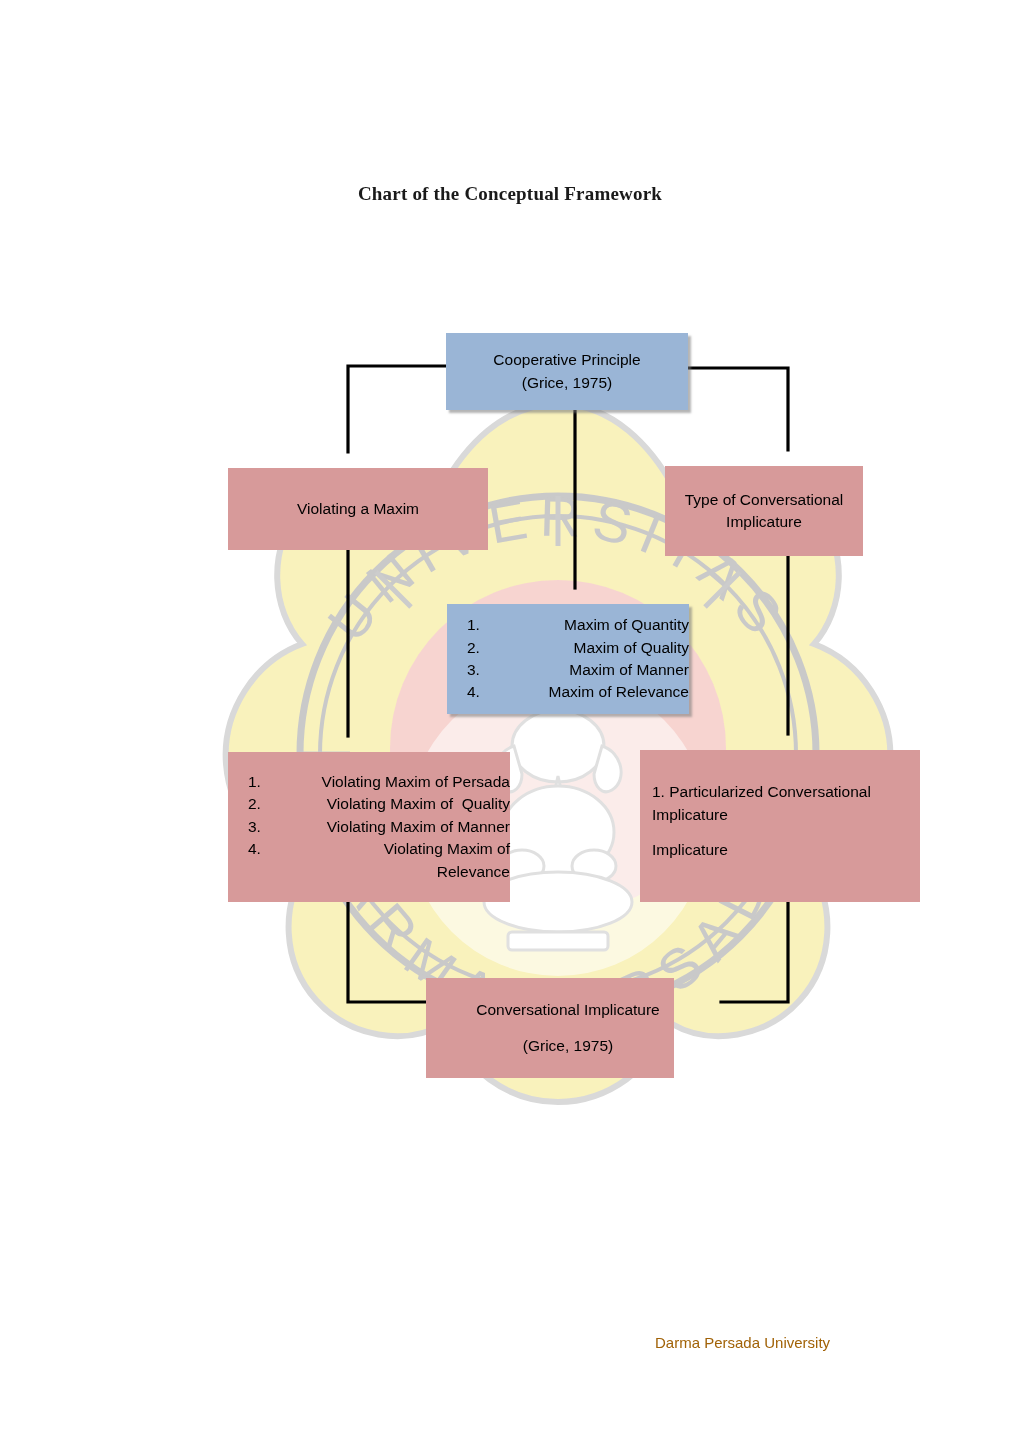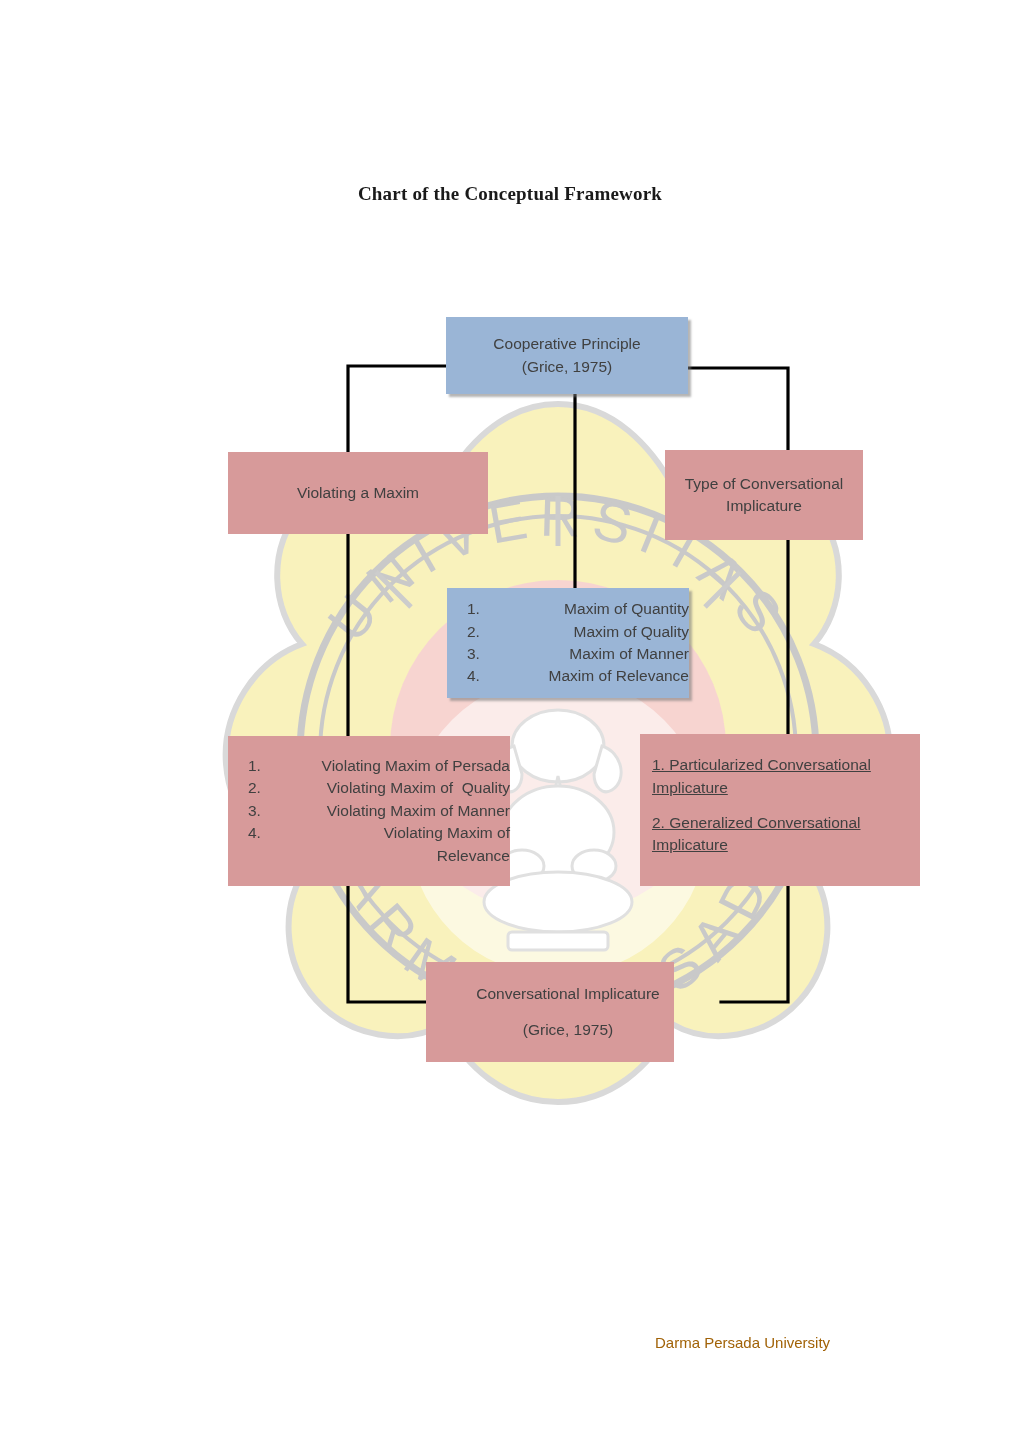--- a/index.html
+++ b/index.html
@@ -50,23 +50,24 @@
     width: 1020px; height: 1441px;
     z-index: 1;
     pointer-events: none;
   }
 
   
   .node {
     position: absolute;
     z-index: 2;
     box-sizing: border-box;
-    color: #404040;
+    color: #000000;
     font-size: 15.5px;
     line-height: 1.45;
+    margin-top: 16px;
   }
   .node.blue {
     background: #9ab5d6;
     box-shadow: 3px 3px 2px rgba(120,120,120,0.55);
   }
   .node.rose {
     background: #d79a9a;
   }
   .node .inner {
     width: 100%;
@@ -106,21 +107,21 @@
   #node-type-implicature { left: 665px; top: 450px; width: 198px; height: 90px; }
   #node-type-implicature .inner { padding: 0 10px; }
 
   #node-maxims { left: 447px; top: 588px; width: 242px; height: 110px; }
   #node-maxims .inner { padding: 8px 0 8px 20px; }
 
   #node-violating-list { left: 228px; top: 736px; width: 282px; height: 150px; }
   #node-violating-list .inner { padding: 10px 0 10px 20px; }
 
   #node-implicature-types { left: 640px; top: 734px; width: 280px; height: 152px; }
-  #node-implicature-types .inner { padding: 10px 0 19px 12px; text-decoration: underline; }
+  #node-implicature-types .inner { padding: 10px 0 19px 12px; }
 
   #node-conversational-implicature { left: 426px; top: 962px; width: 248px; height: 100px; padding-left: 36px; }
   #node-conversational-implicature .inner { padding: 0 8px; }
   #node-conversational-implicature p.spacer { height: 14px; margin: 0; }
 
   
   #footer-text {
     position: absolute;
     left: 655px;
     top: 1334px;
@@ -283,21 +284,20 @@
           </li>
         </ul>
     </div>
   </div>
 
   <div class="node rose" id="node-implicature-types">
     <div class="inner plainlines">
       <p>1. Particularized Conversational</p>
       <p>Implicature</p>
       <p class="gap"></p>
-      <p>2. Generalized Conversational</p>
       <p>Implicature</p>
     </div>
   </div>
 
   <div class="node rose center-text" id="node-conversational-implicature">
     <div class="inner">
       <div>Conversational Implicature</div>
       <p class="spacer"></p>
       <div>(Grice, 1975)</div>
     </div>

